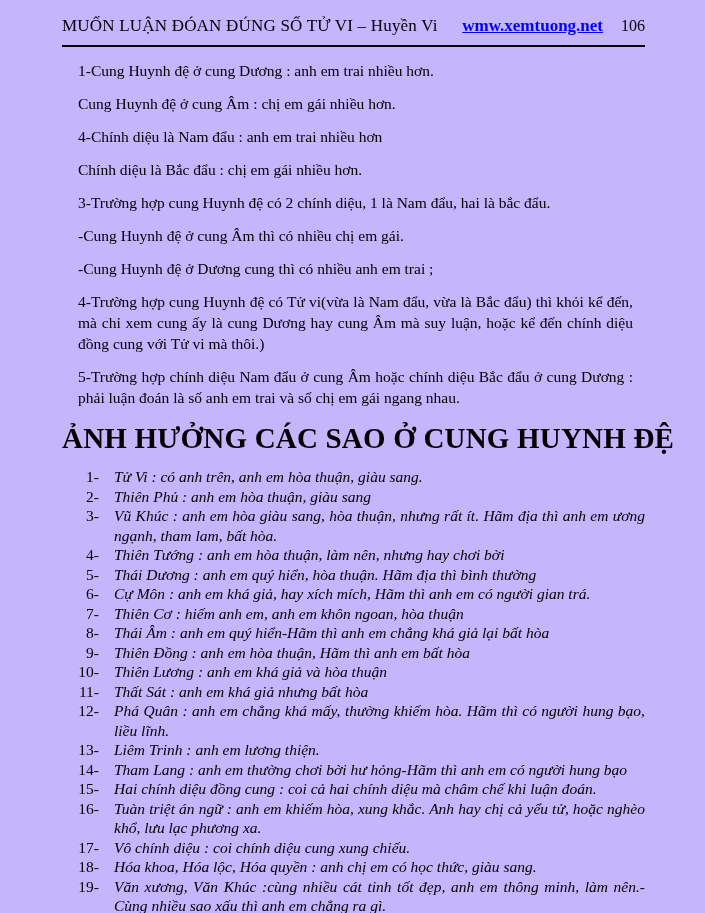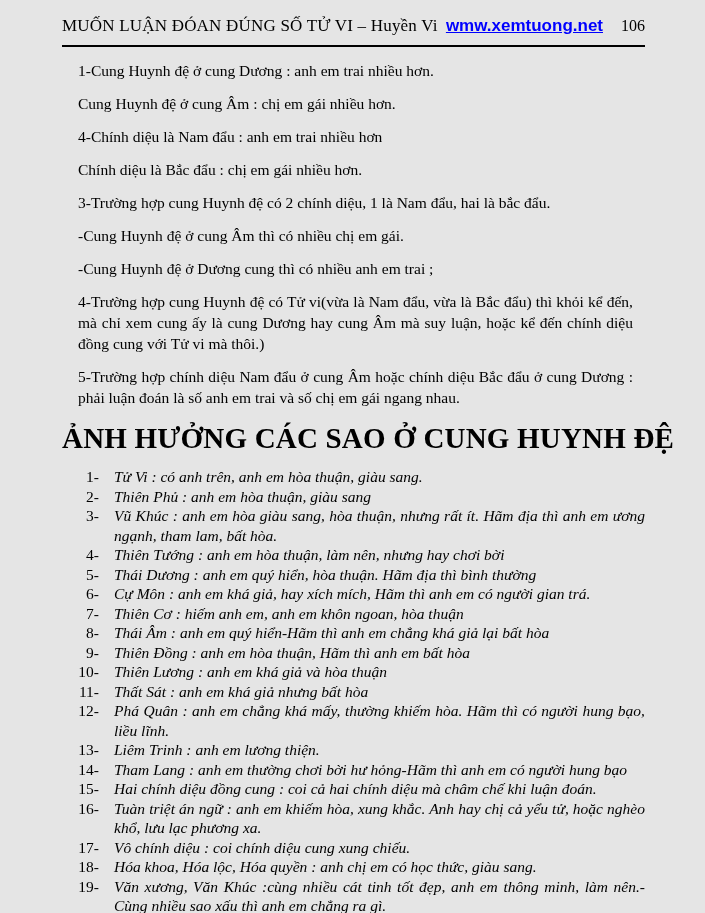--- a/index.html
+++ b/index.html
@@ -5,38 +5,38 @@
   html, body {
     margin: 0;
     padding: 0;
     background: #ffffff;
   }
   .page {
     position: relative;
     width: 705px;
     height: 913px;
     box-sizing: border-box;
-    background: #e5e5e5;
+    background: #c4b5fd;
     color: #000000;
     font-family: "Liberation Serif", serif;
     padding: 16px 60px 0 62px;
     overflow: hidden;
   }
   .hdr {
     display: flex;
     align-items: baseline;
   }
   .hdr-title {
     flex: 1;
     font-size: 17px;
     letter-spacing: 0.2px;
     white-space: nowrap;
   }
   .hdr-link {
-    font-family: Liberation Sans, sans-serif;
+    font-family: Liberation Serif, serif;
     font-weight: bold;
     font-size: 17px;
     text-decoration: underline;
     white-space: nowrap;
     cursor: pointer;
   }
   .hdr-page {
     font-size: 16px;
     margin-left: 18px;
   }

